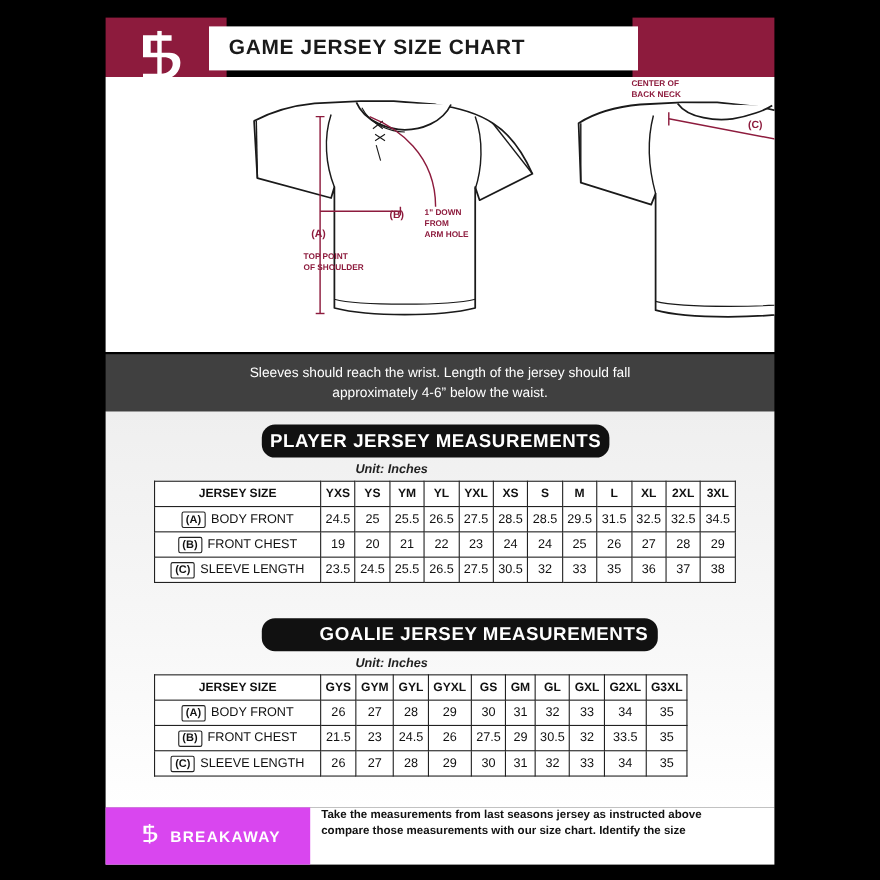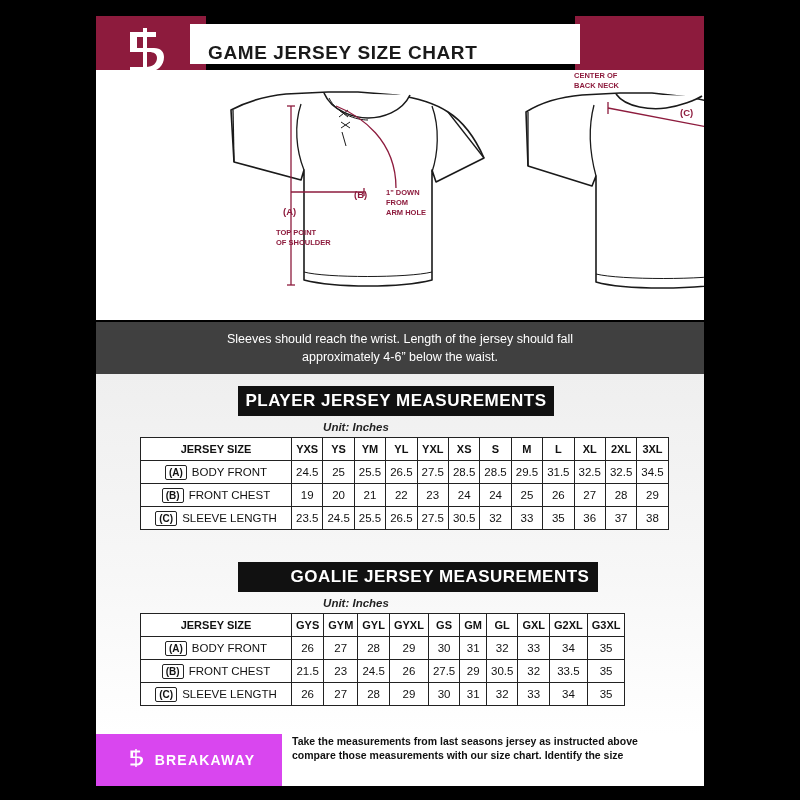--- a/index.html
+++ b/index.html
@@ -38,21 +38,21 @@
     left: 575px; top: 16px;
     width: 129px; height: 54px;
     background: #8d1b3d;
   }
   .title-box {
     position: absolute;
     left: 190px; top: 24px;
     width: 390px; height: 40px;
     background: #ffffff;
     display: flex;
-    align-items: flex-end;
+    align-items: center;
     padding-left: 18px;
     box-sizing: border-box;
   }
   .title-text {
     font-size: 19px;
     font-weight: bold;
     letter-spacing: 0.6px;
     color: #1a1a1a;
   }
   
@@ -98,20 +98,21 @@
     position: absolute;
     height: 30px;
     background: #111111;
     color: #ffffff;
     display: flex;
     align-items: center;
     justify-content: center;
     font-size: 17px;
     font-weight: bold;
     letter-spacing: 0.5px;
+    border-radius: 12px;
   }
   #player-head { left: 238px; top: 386px; width: 316px; }
   #goalie-head { left: 238px; top: 562px; width: 316px; padding-left: 44px; }
   .unit-line {
     position: absolute;
     width: 520px;
     left: 96px;
     text-align: center;
     font-size: 11.5px;
     font-style: italic;

